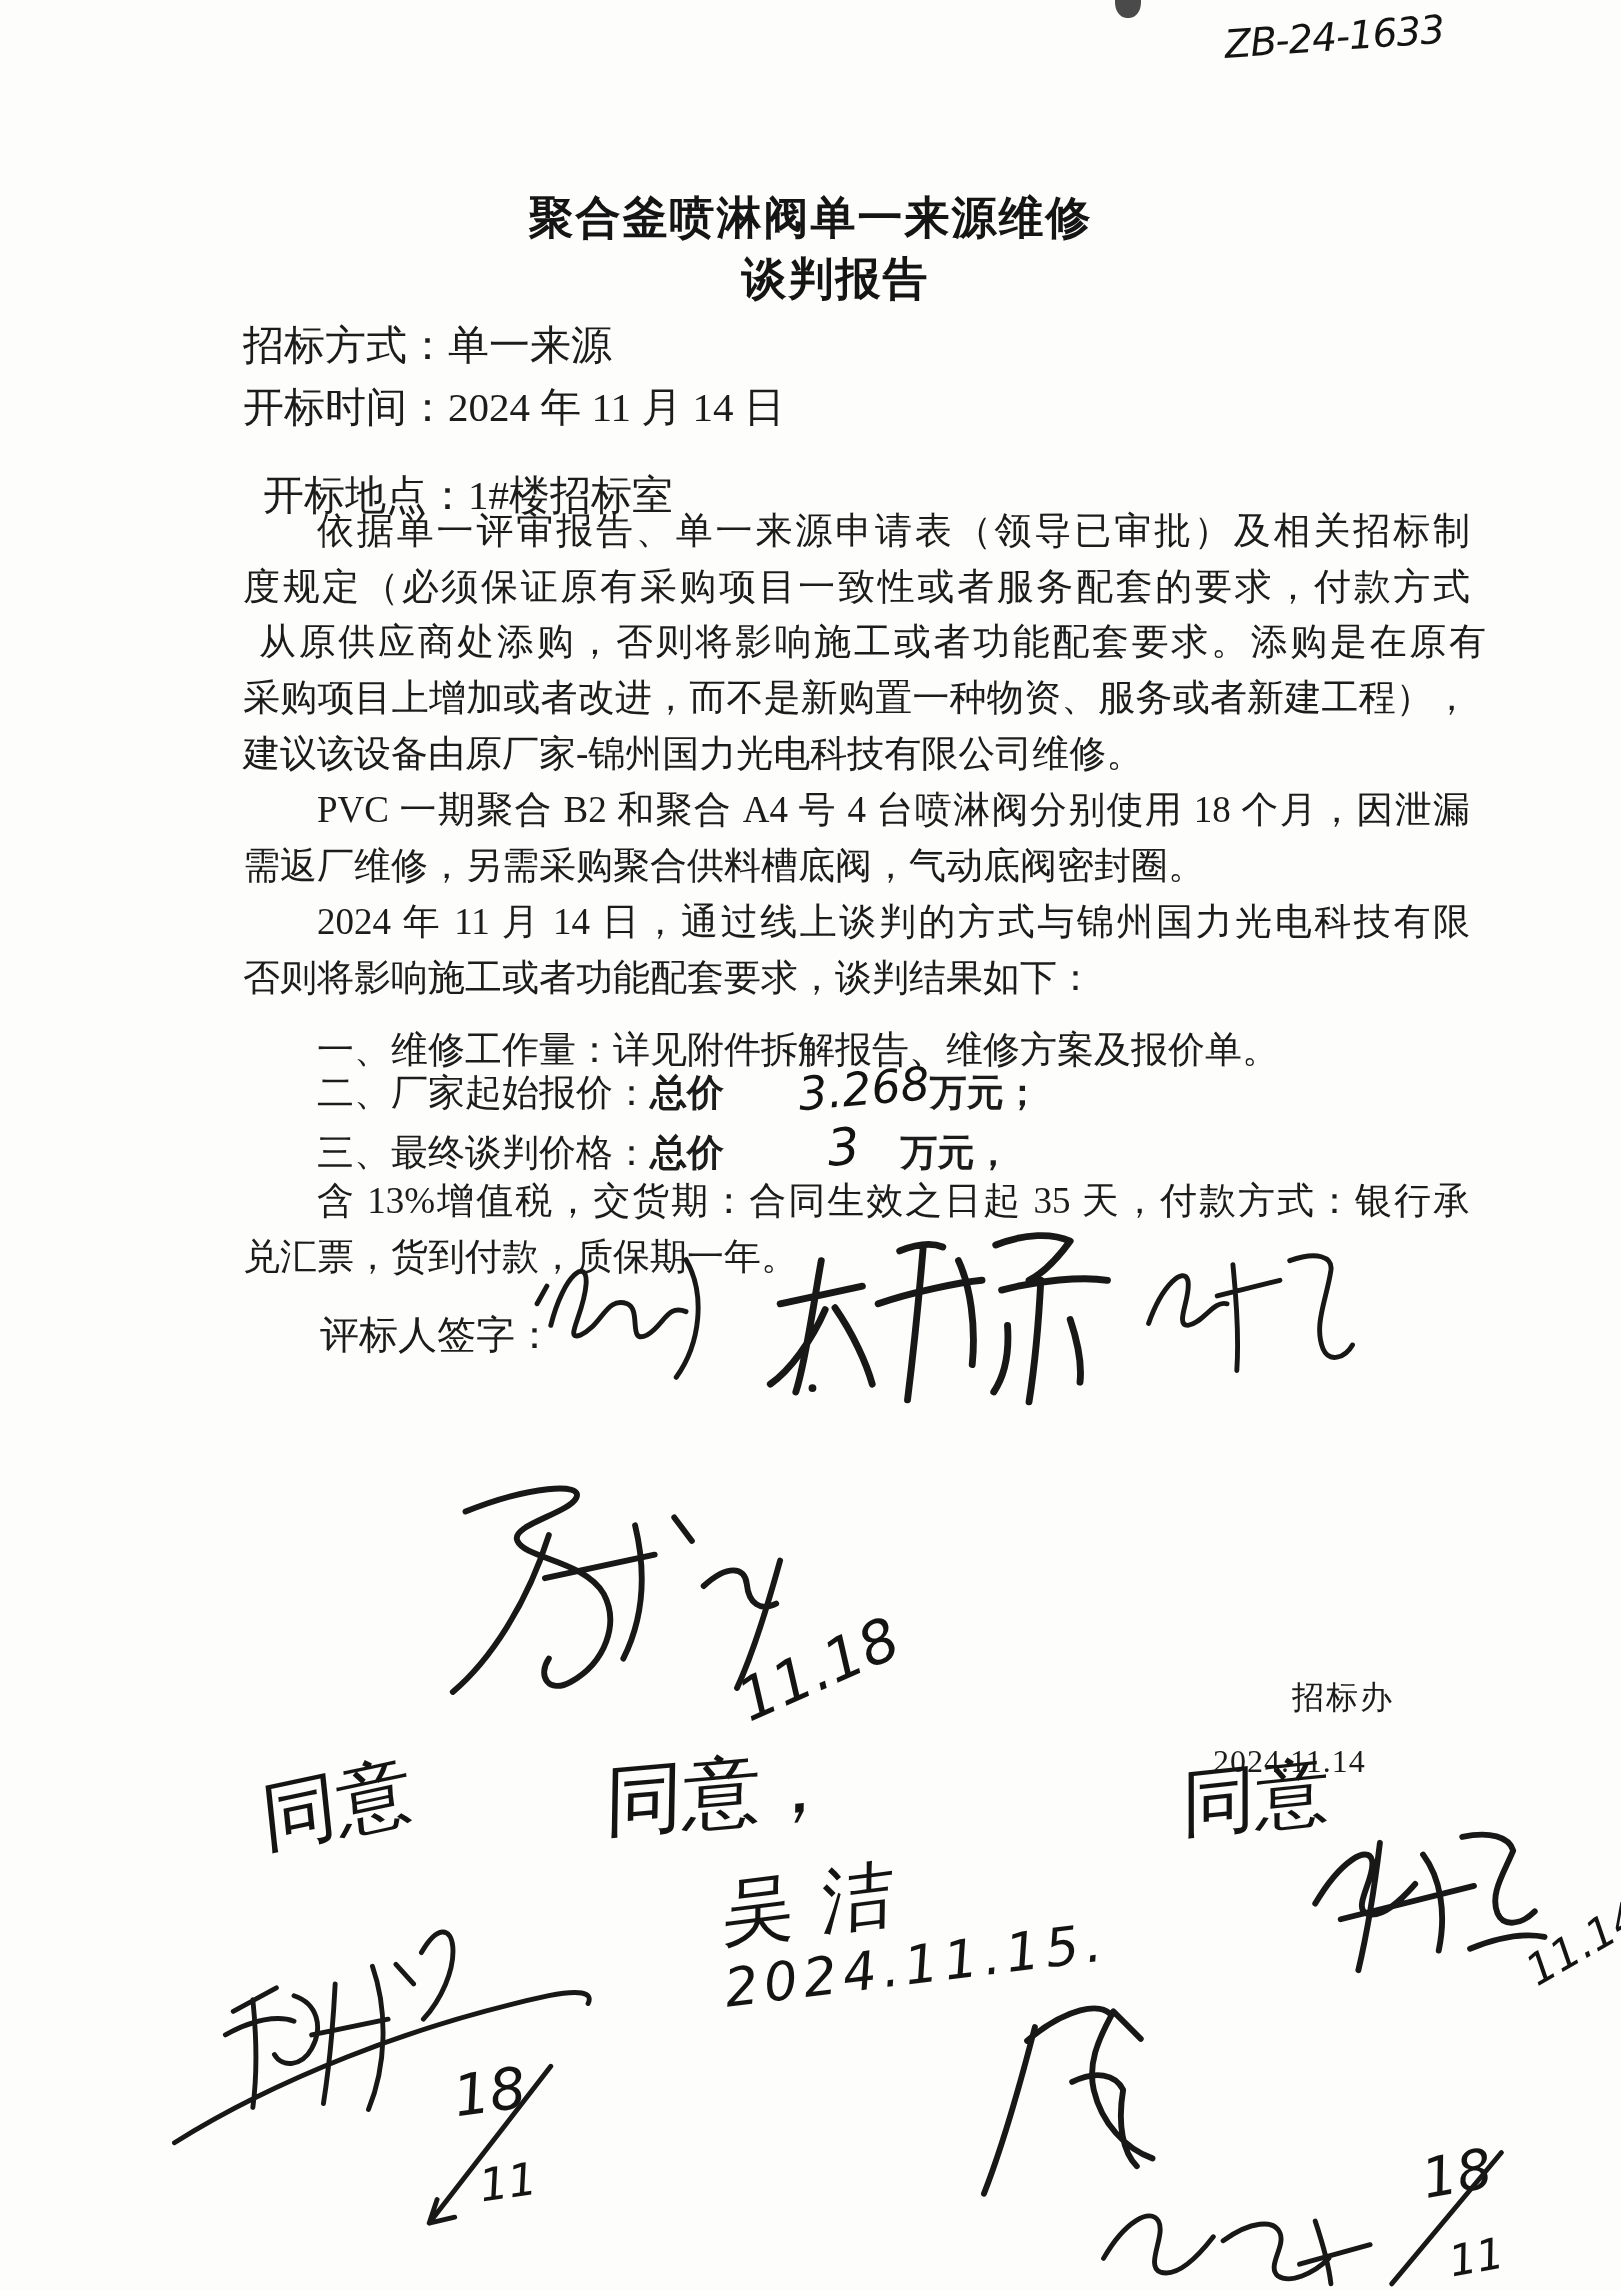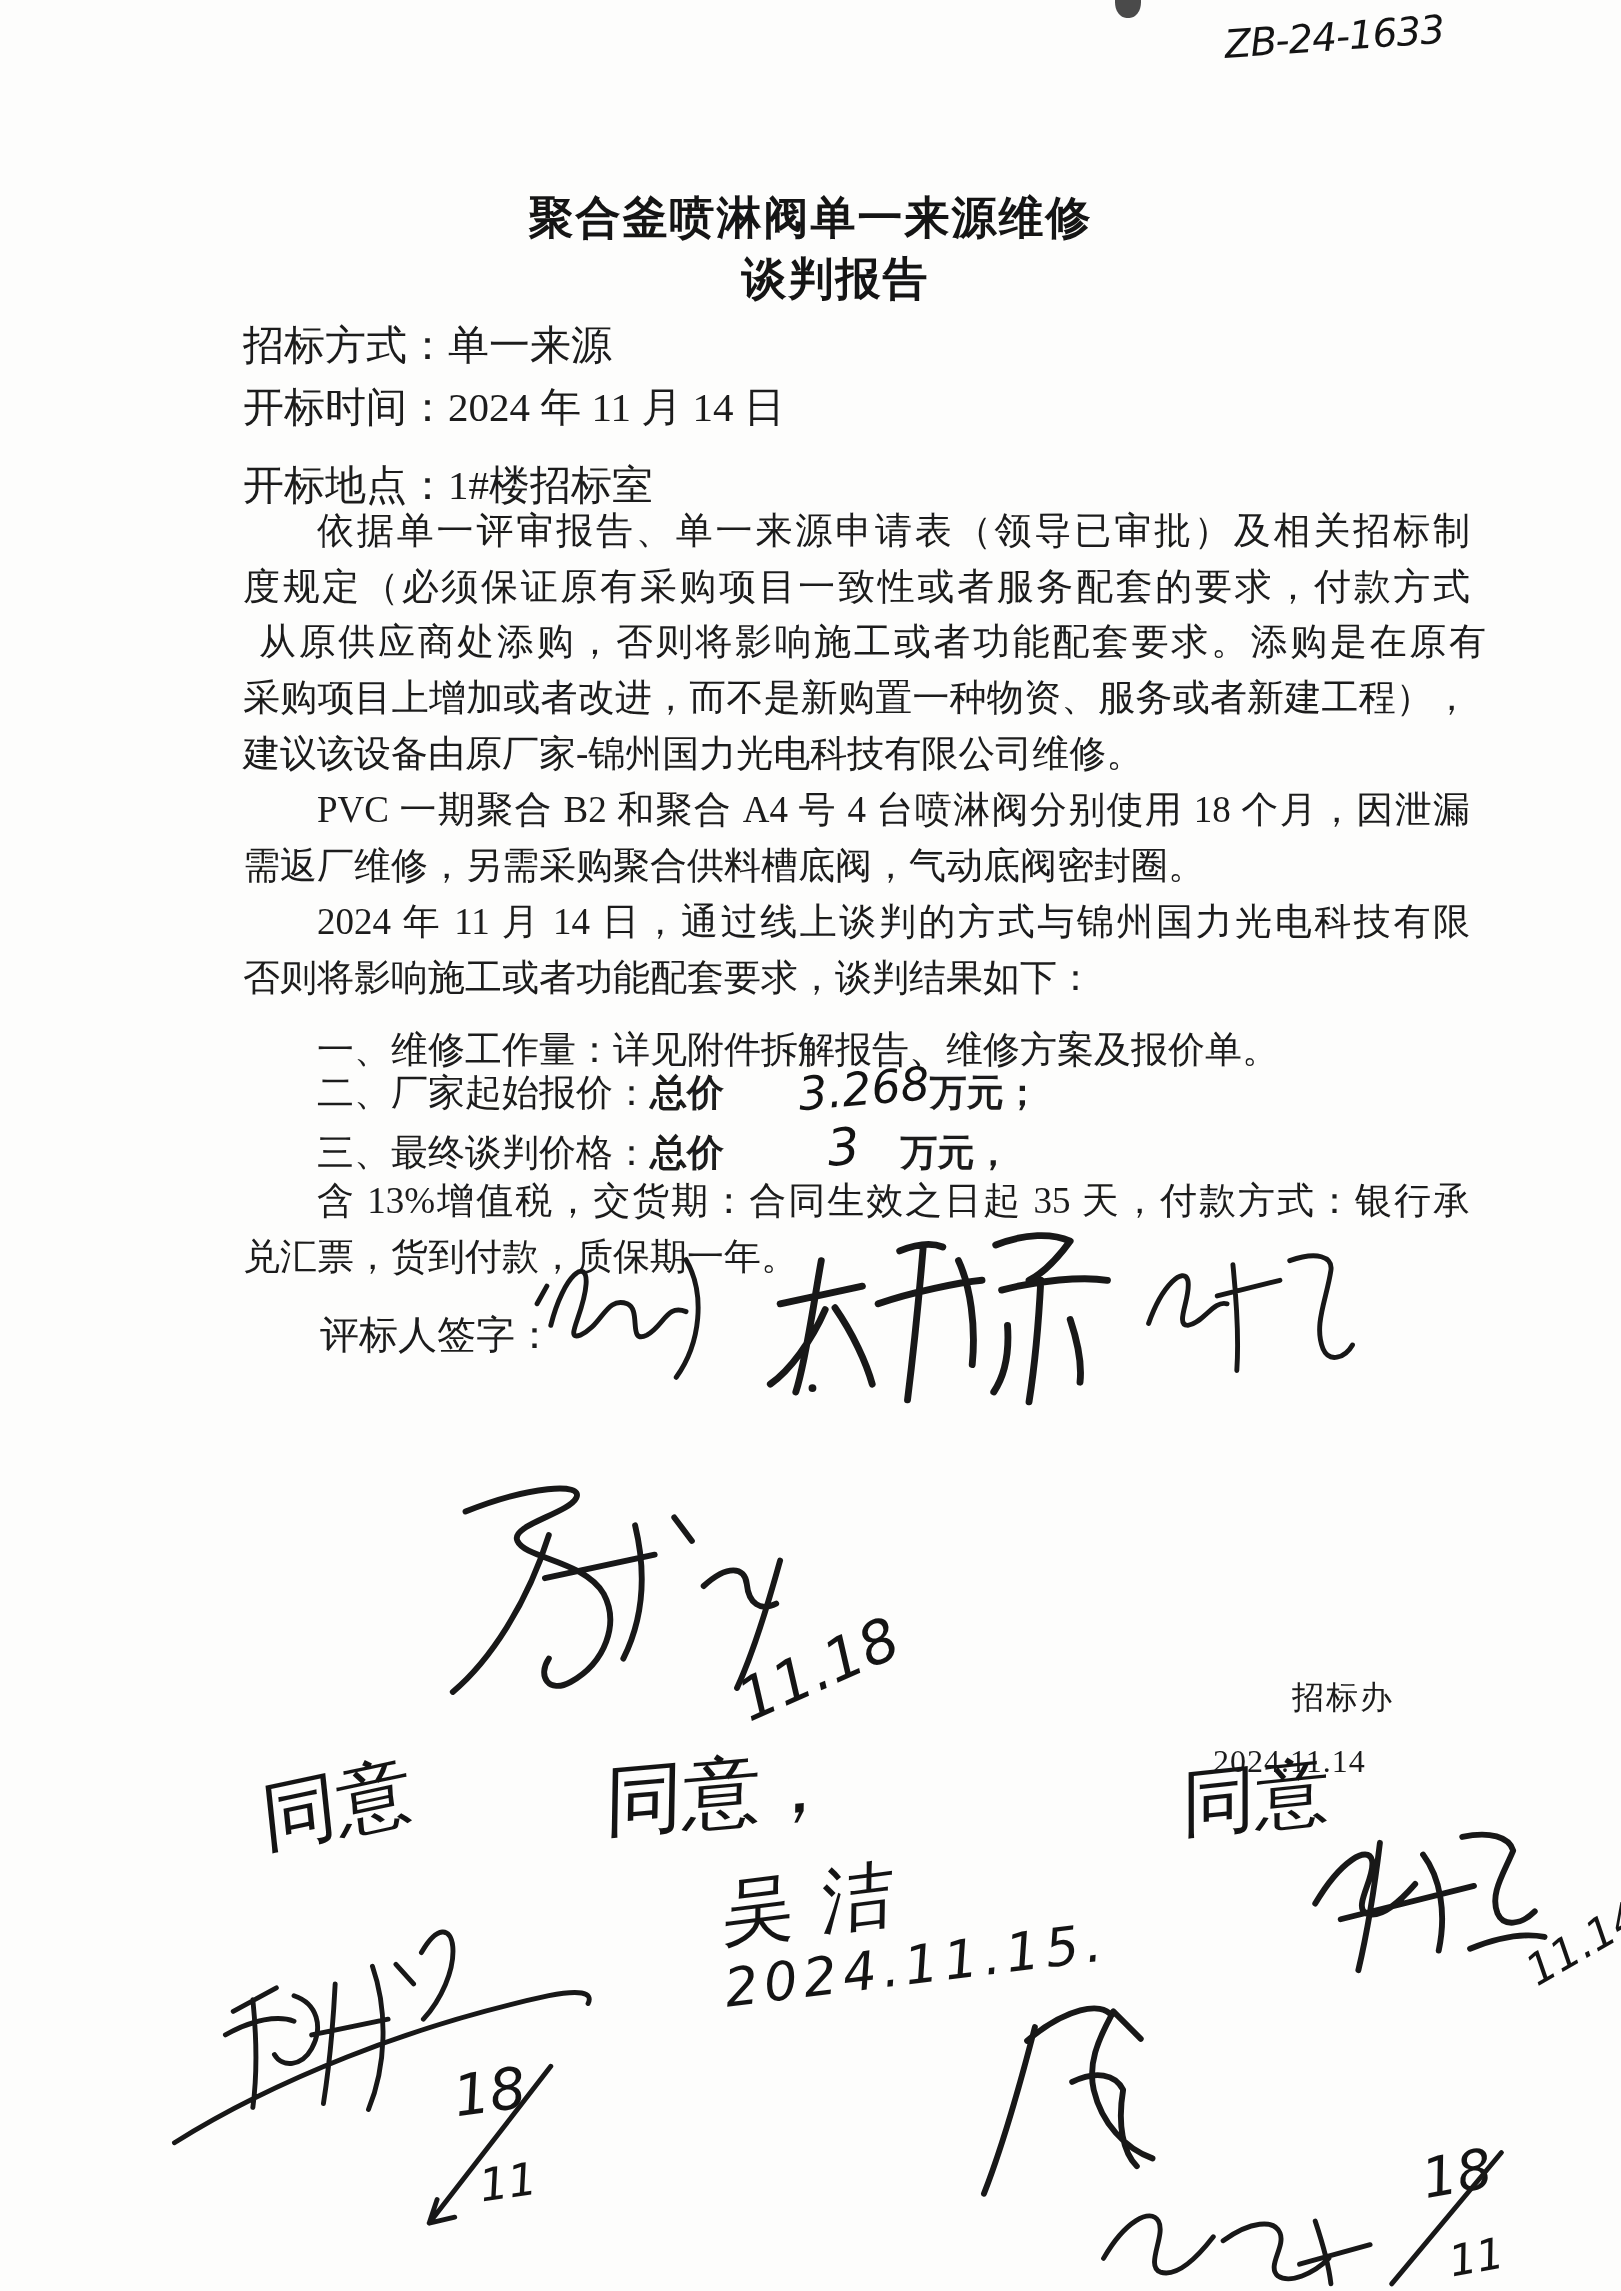--- a/index.html
+++ b/index.html
@@ -39,21 +39,21 @@
 
   <div class="smudge"></div>
 
   <div class="hw" style="left:1223px; top:21.6px; font-size:39px; letter-spacing:-1px; transform:rotate(-4deg);">ZB-24-1633</div>
 
   <div class="abs title" style="top:188px;">聚合釜喷淋阀单一来源维修</div>
   <div class="abs title" style="top:249px;padding-left:25px;">谈判报告</div>
 
   <div class="abs meta" style="top:318px;"><span>招标方式：</span><span>单一来源</span></div>
   <div class="abs meta" style="top:380px;"><span>开标时间：</span><span>2024 年 11 月 14 日</span></div>
-  <div class="abs meta" style="top:458px;"><span>开标地点：</span><span>1#楼招标室</span></div>
+  <div class="abs meta" style="top:468px;margin-left:20px;"><span>开标地点：</span><span>1#楼招标室</span></div>
 
   <div class="abs line full ind" style="top:508px;">依据单一评审报告、单一来源申请表（领导已审批）及相关招标制</div>
   <div class="abs line full" style="top:564px;">度规定（必须保证原有采购项目一致性或者服务配套的要求，付款方式</div>
   <div class="abs line full" style="top:619px;margin-left:16px;">从原供应商处添购，否则将影响施工或者功能配套要求。添购是在原有</div>
   <div class="abs line full" style="top:675px;">采购项目上增加或者改进，而不是新购置一种物资、服务或者新建工程），</div>
   <div class="abs line short" style="top:731px;">建议该设备由原厂家-锦州国力光电科技有限公司维修。</div>
 
   <div class="abs line full ind" style="top:787px;">PVC 一期聚合 B2 和聚合 A4 号 4 台喷淋阀分别使用 18 个月，因泄漏</div>
   <div class="abs line short" style="top:843px;">需返厂维修，另需采购聚合供料槽底阀，气动底阀密封圈。</div>
 

